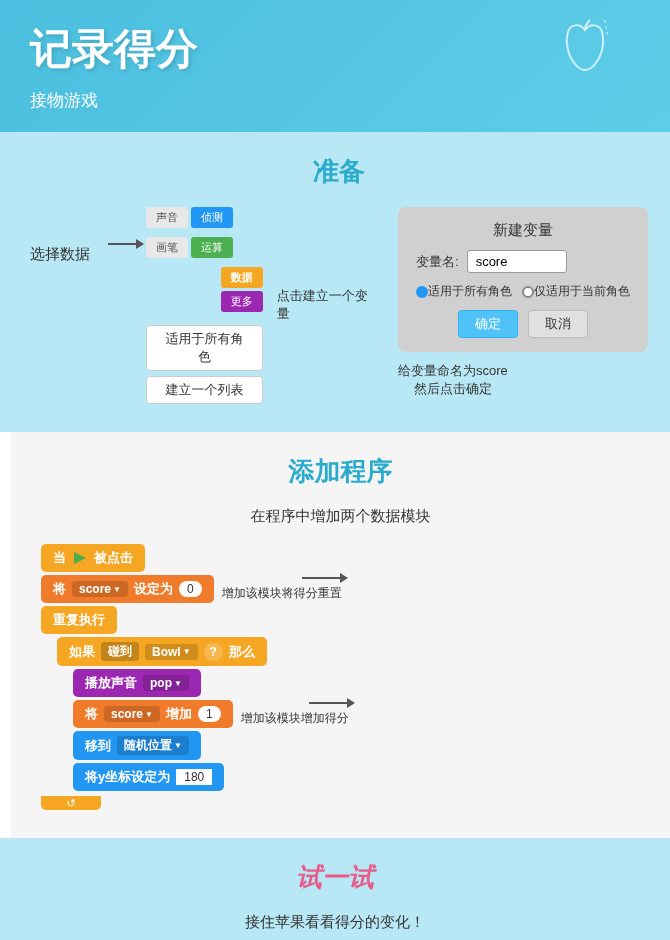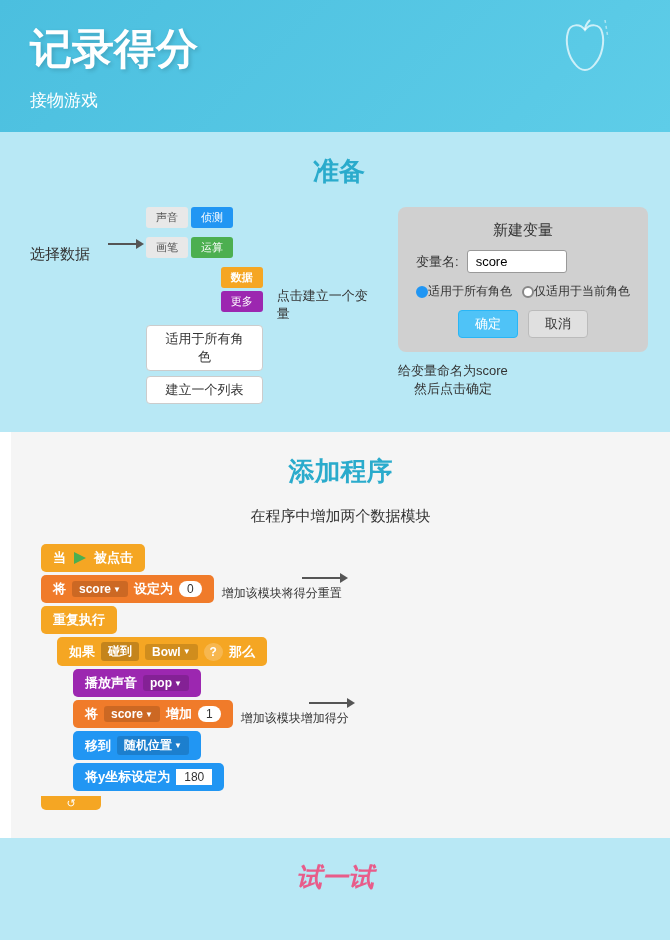--- a/index.html
+++ b/index.html
@@ -531,13 +531,14 @@
         <div style="background:#f5a623; border-radius:0 0 5px 5px; width:60px; height:14px; display:flex; align-items:center; justify-content:center;">
           <span style="color:#fff; font-size:11px;">↺</span>
         </div>
       </div>
     </div>
   </div>
 </div>
 
 <div class="section-try">
   <div class="section-title">试一试</div>
+  <div class="try-subtitle">接住苹果看看得分的变化！</div>
 </div>
 
 </body></html>

